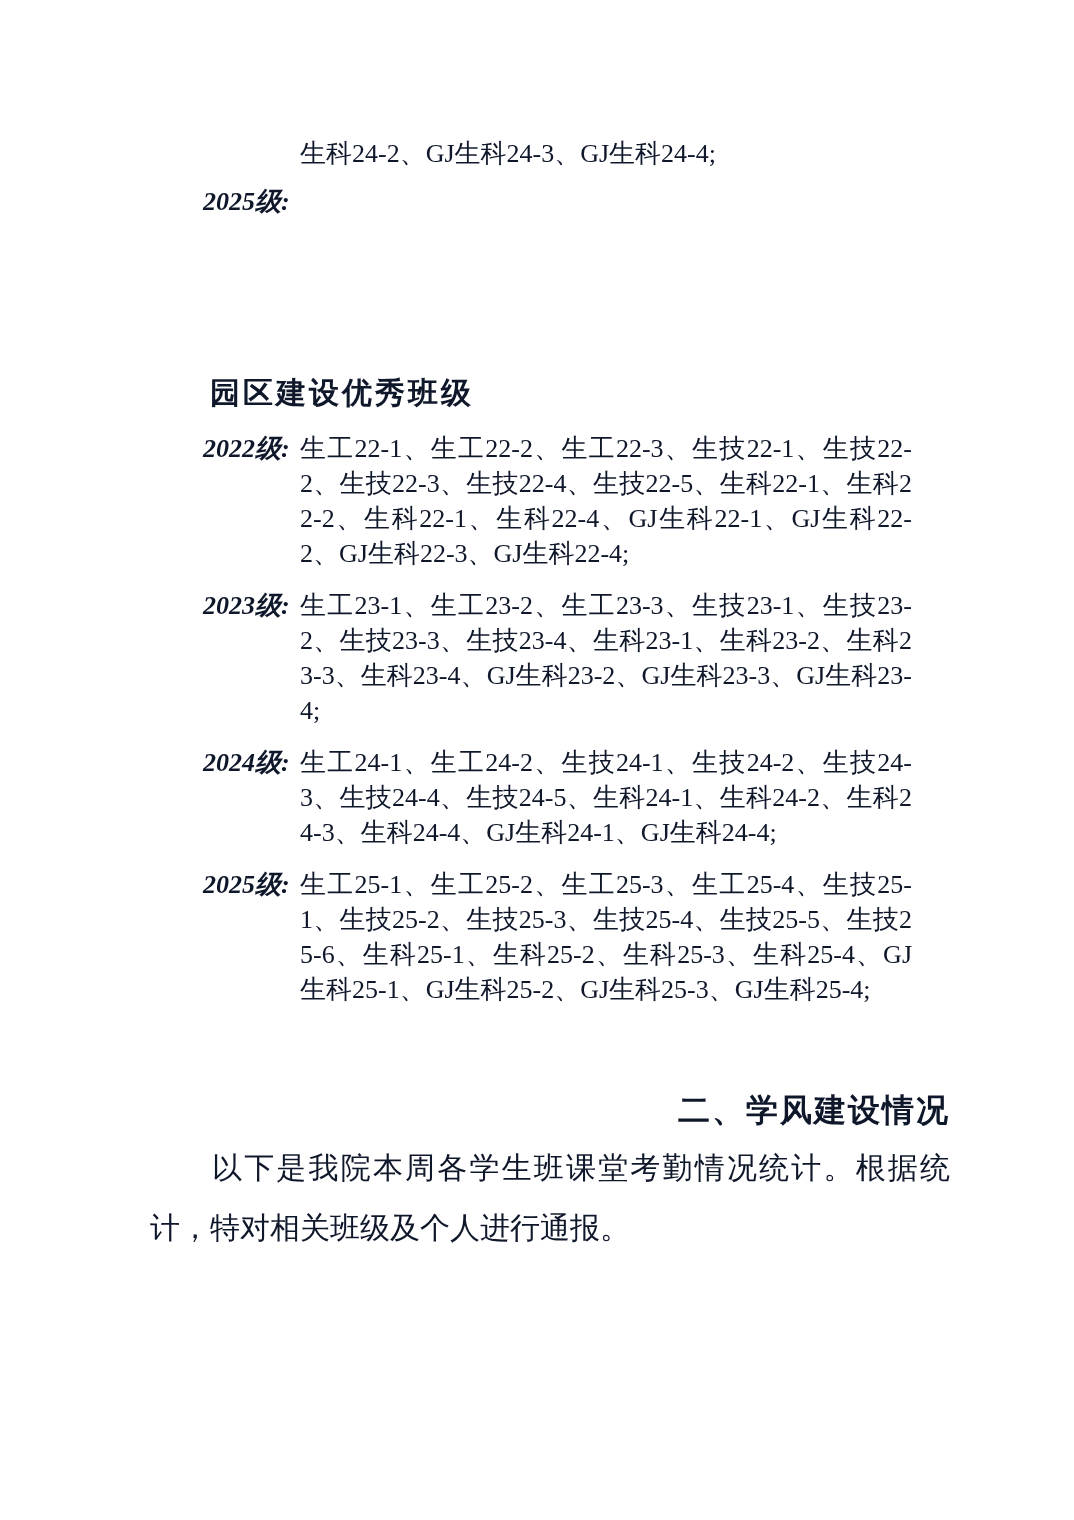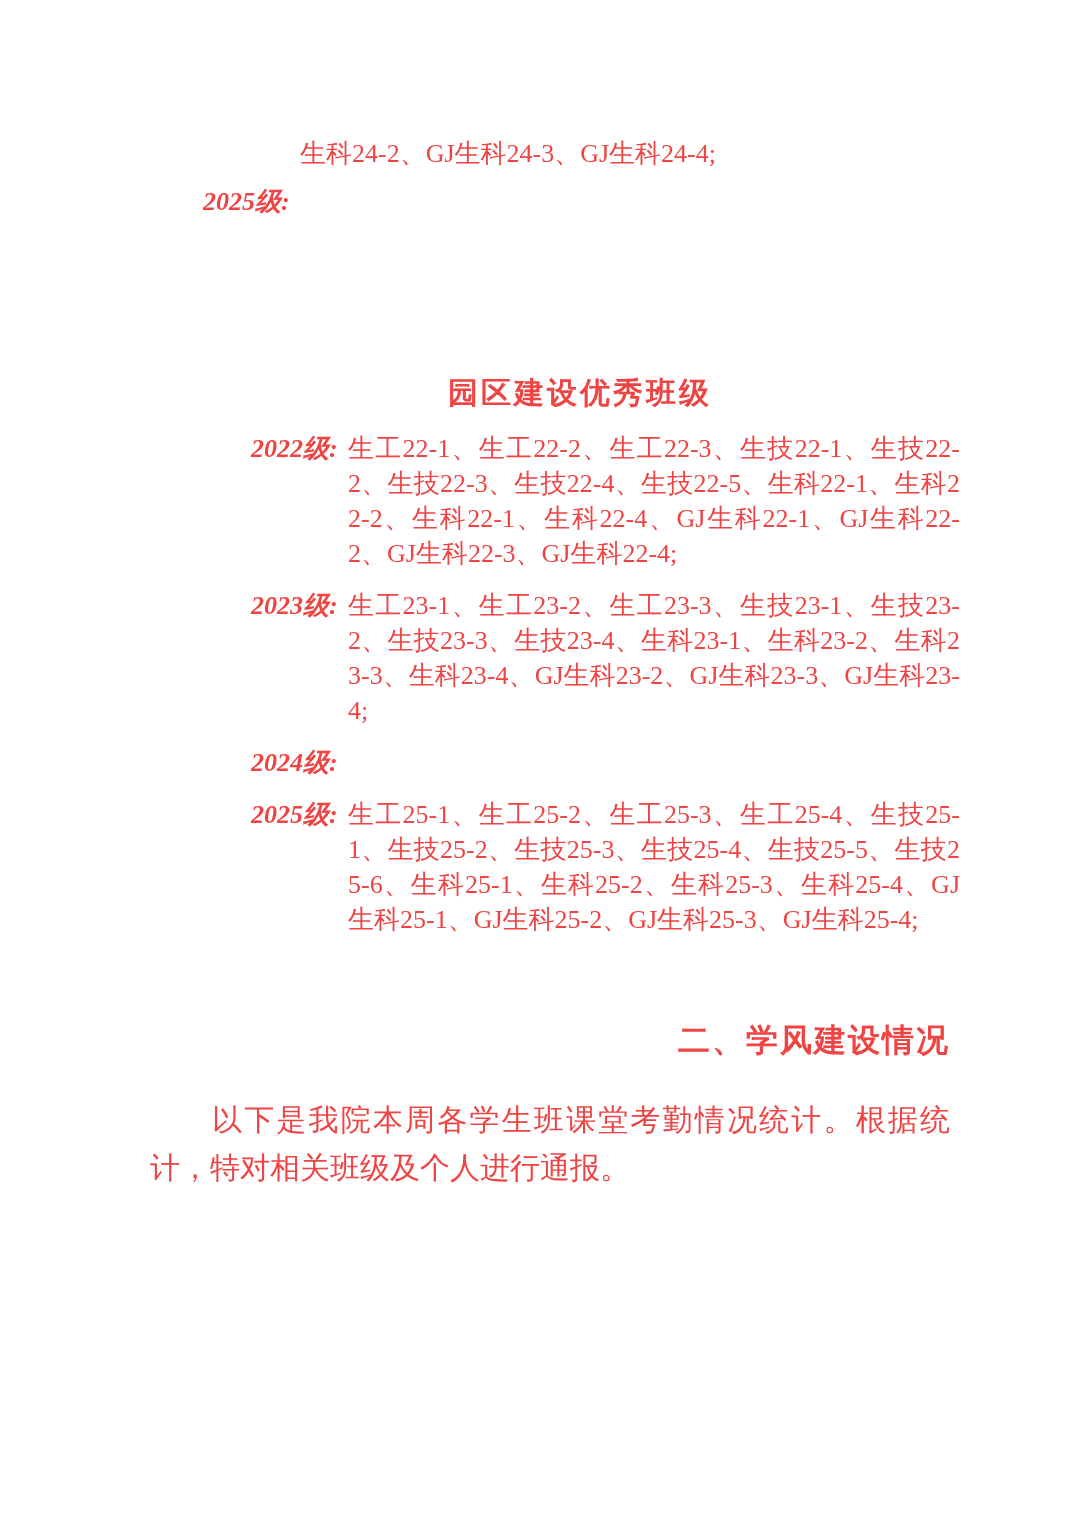--- a/index.html
+++ b/index.html
@@ -2,21 +2,21 @@
 <html><head>
 <meta charset="utf-8">
 <style>
   * { margin: 0; padding: 0; box-sizing: border-box; }
   html, body { background: #e8e8e8; }
   .page {
     width: 1074px;
     height: 1520px;
     margin: 0 auto;
     background: #ffffff;
-    color: #ef4444;
+    color: #0f172a;
     position: relative;
     overflow: hidden;
     font-family: "Liberation Serif", serif;
   }
   .content {
     padding: 0 124px 0 150px; 
   }
   
   .list { margin-left: 53px; } 
   .entry {
@@ -40,41 +40,40 @@
     word-break: break-all;
   }
   .top-list { padding-top: 136px; }
   .top-list .entry + .entry { margin-top: 13px; }
 
   .award-title {
     margin-top: 153px;
     font-size: 30px;
     line-height: 42px;
     font-weight: bold;
-    text-align: center;
     text-indent: 60px;
     letter-spacing: 3px;
   }
   .award-list { margin-top: 17px; }
-  .award-list .entry { margin-bottom: 17px; margin-left: 48px; }
+  .award-list .entry { margin-bottom: 17px; }
 
   .study-heading {
     margin-top: 81px;
     margin-left: 75px;
     font-family: "Liberation Sans", sans-serif;
     font-size: 32px;
     line-height: 44px;
     font-weight: bold;
     letter-spacing: 2px;
     text-align: right;
   }
   .study-paragraph {
-    margin-top: 34px;
+    margin-top: 6px;
     font-size: 30px;
-    line-height: 48px;
+    line-height: 60px;
     text-indent: 62px;
     text-align: justify;
     text-align-last: left;
     word-break: break-all;
   }
 </style>
 </head>
 <body>
 
 <div class="page">
@@ -96,20 +95,21 @@
       <div class="entry">
         <span class="entry-label">2022级:</span>
         <div class="entry-text">生工22-1、生工22-2、生工22-3、生技22-1、生技22-2、生技22-3、生技22-4、生技22-5、生科22-1、生科22-2、生科22-1、生科22-4、GJ生科22-1、GJ生科22-2、GJ生科22-3、GJ生科22-4;</div>
       </div>
       <div class="entry">
         <span class="entry-label">2023级:</span>
         <div class="entry-text">生工23-1、生工23-2、生工23-3、生技23-1、生技23-2、生技23-3、生技23-4、生科23-1、生科23-2、生科23-3、生科23-4、GJ生科23-2、GJ生科23-3、GJ生科23-4;</div>
       </div>
       <div class="entry">
         <span class="entry-label">2024级:</span>
+        <div class="entry-text">生工24-1、生工24-2、生技24-1、生技24-2、生技24-3、生技24-4、生技24-5、生科24-1、生科24-2、生科24-3、生科24-4、GJ生科24-1、GJ生科24-4;</div>
       </div>
       <div class="entry">
         <span class="entry-label">2025级:</span>
         <div class="entry-text">生工25-1、生工25-2、生工25-3、生工25-4、生技25-1、生技25-2、生技25-3、生技25-4、生技25-5、生技25-6、生科25-1、生科25-2、生科25-3、生科25-4、GJ生科25-1、GJ生科25-2、GJ生科25-3、GJ生科25-4;</div>
       </div>
     </section>
 
     <h3 class="study-heading">二、学风建设情况</h3>
 
     <p class="study-paragraph">以下是我院本周各学生班课堂考勤情况统计。根据统计，特对相关班级及个人进行通报。</p>

